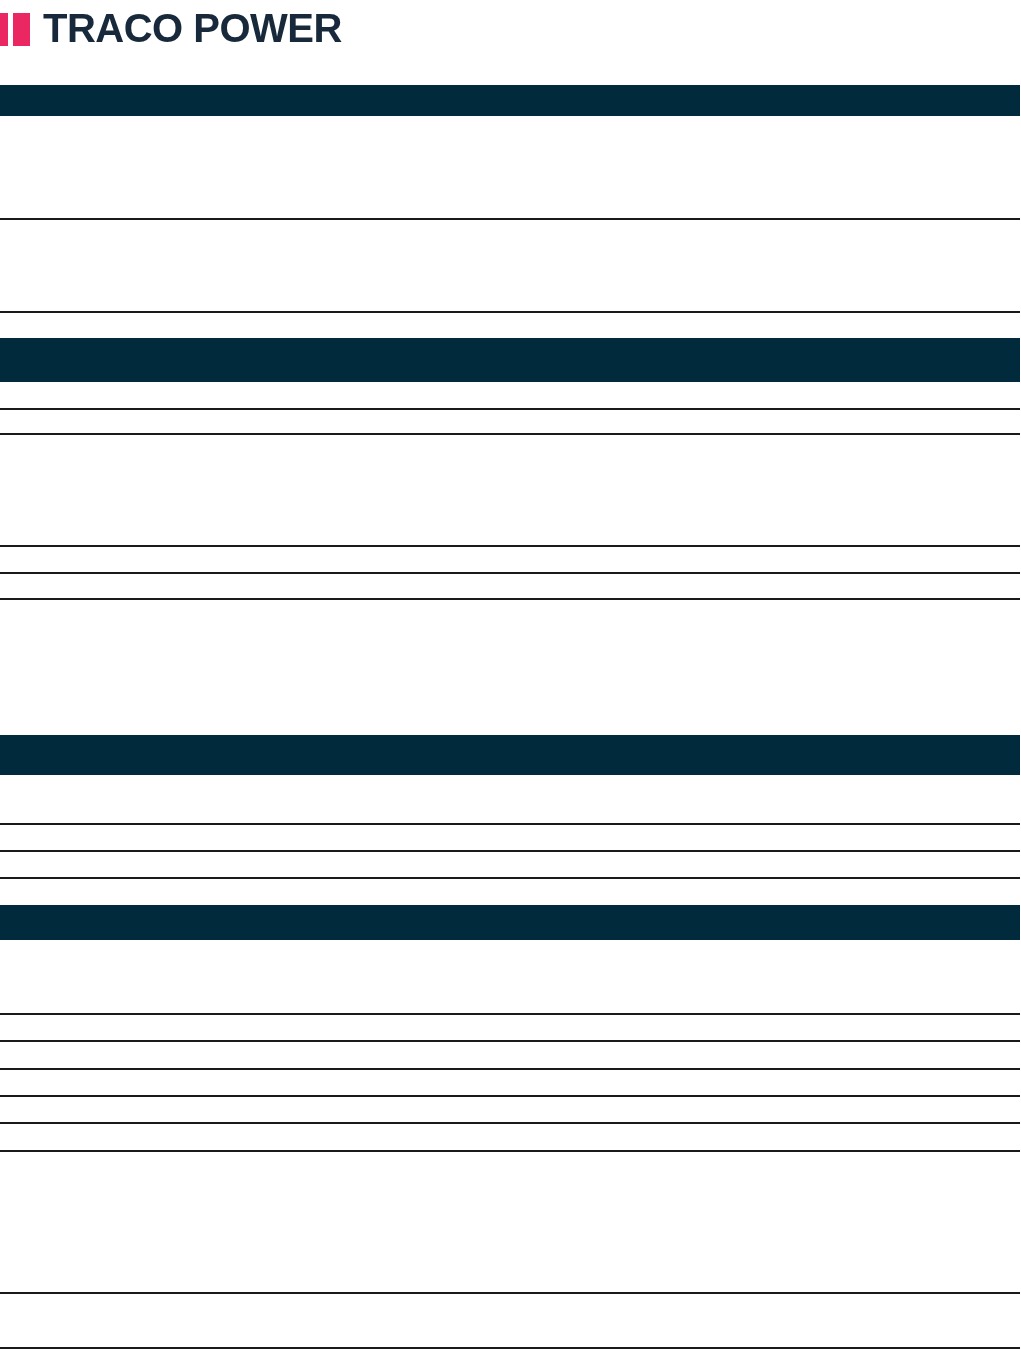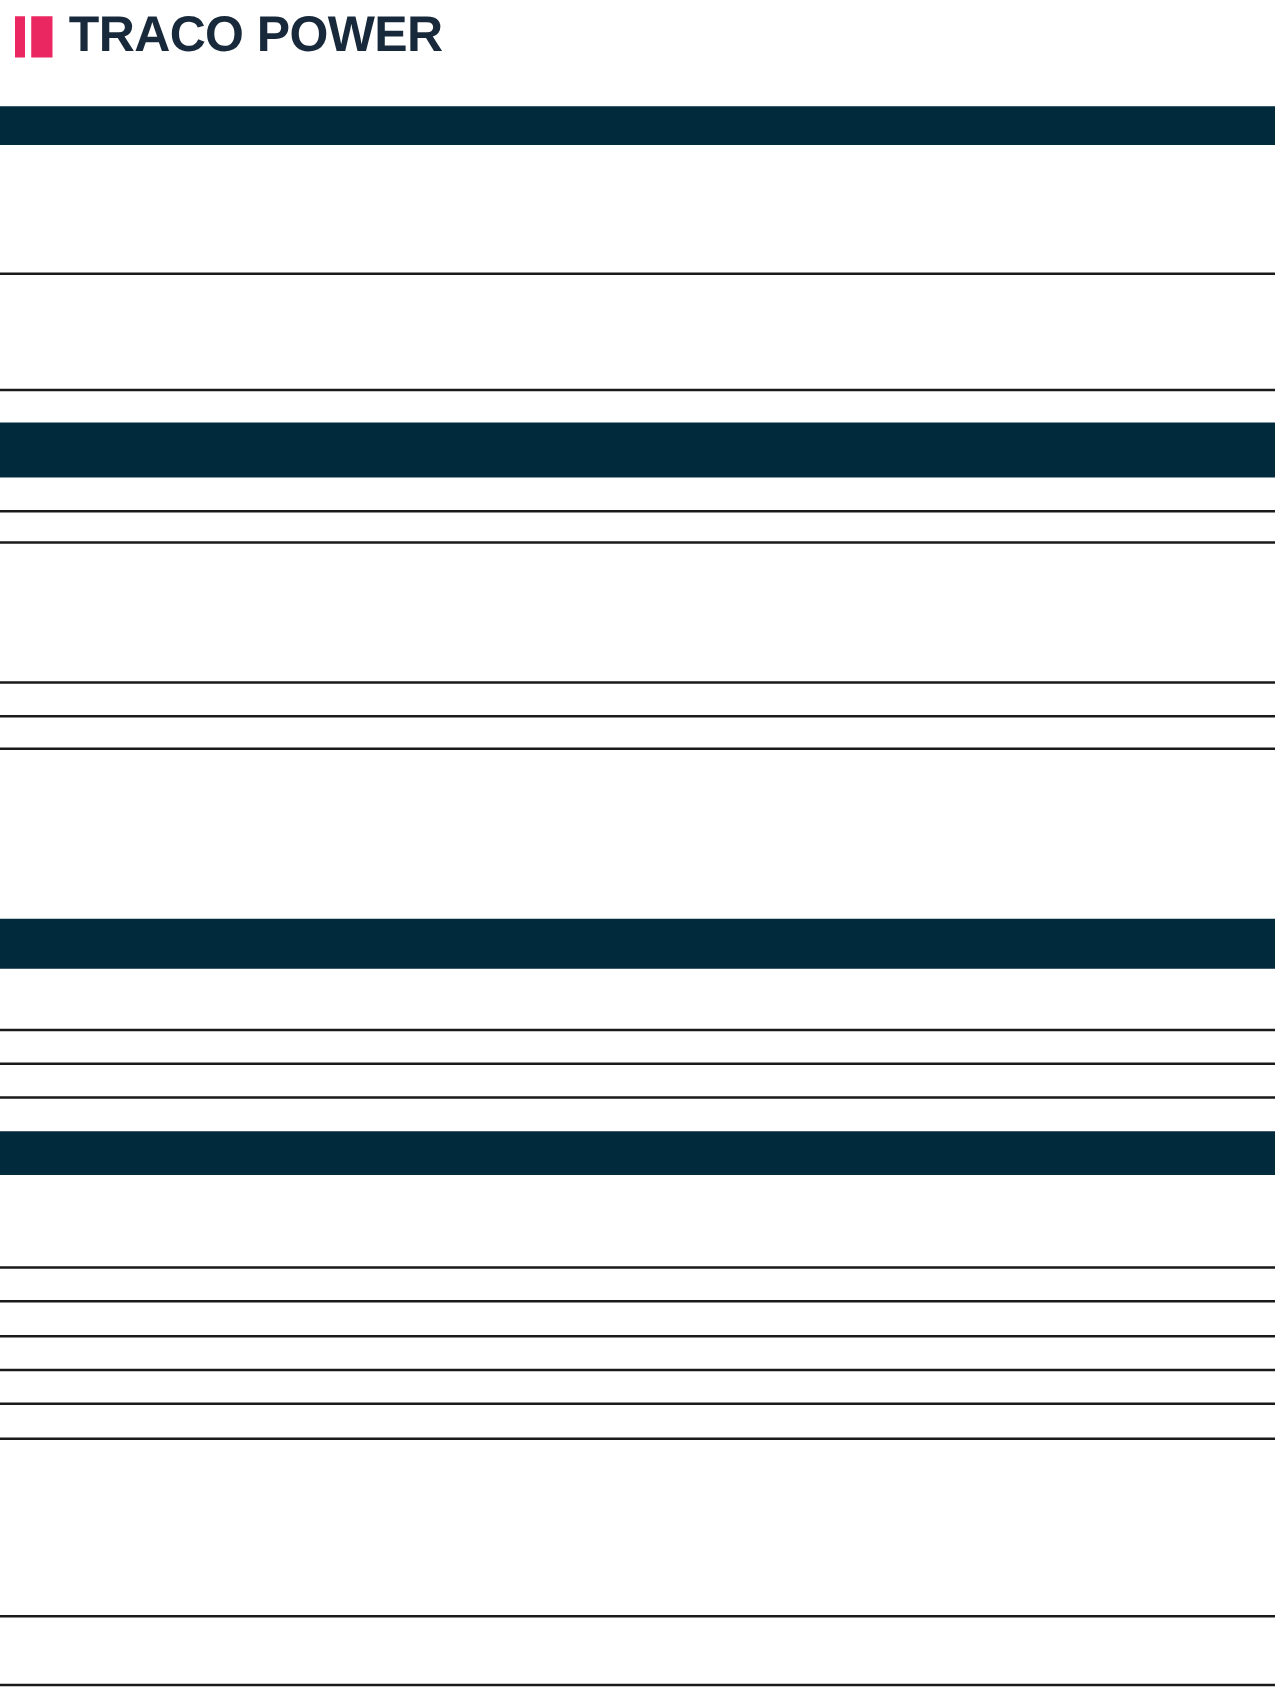--- a/index.html
+++ b/index.html
@@ -24,21 +24,20 @@
 
   
   .logo {
     position: absolute;
     left: 0px;
     top: 0px;
     width: 500px;
     height: 50px;
     display: flex;
     align-items: center;
-    padding-left: 12px;
   }
   .logo-mark {
     display: flex;
     align-items: flex-start;
     height: 33px;
     margin-left: 0px;
     margin-top: 8px;
   }
   .logo-bar-thin {
     width: 8px;

